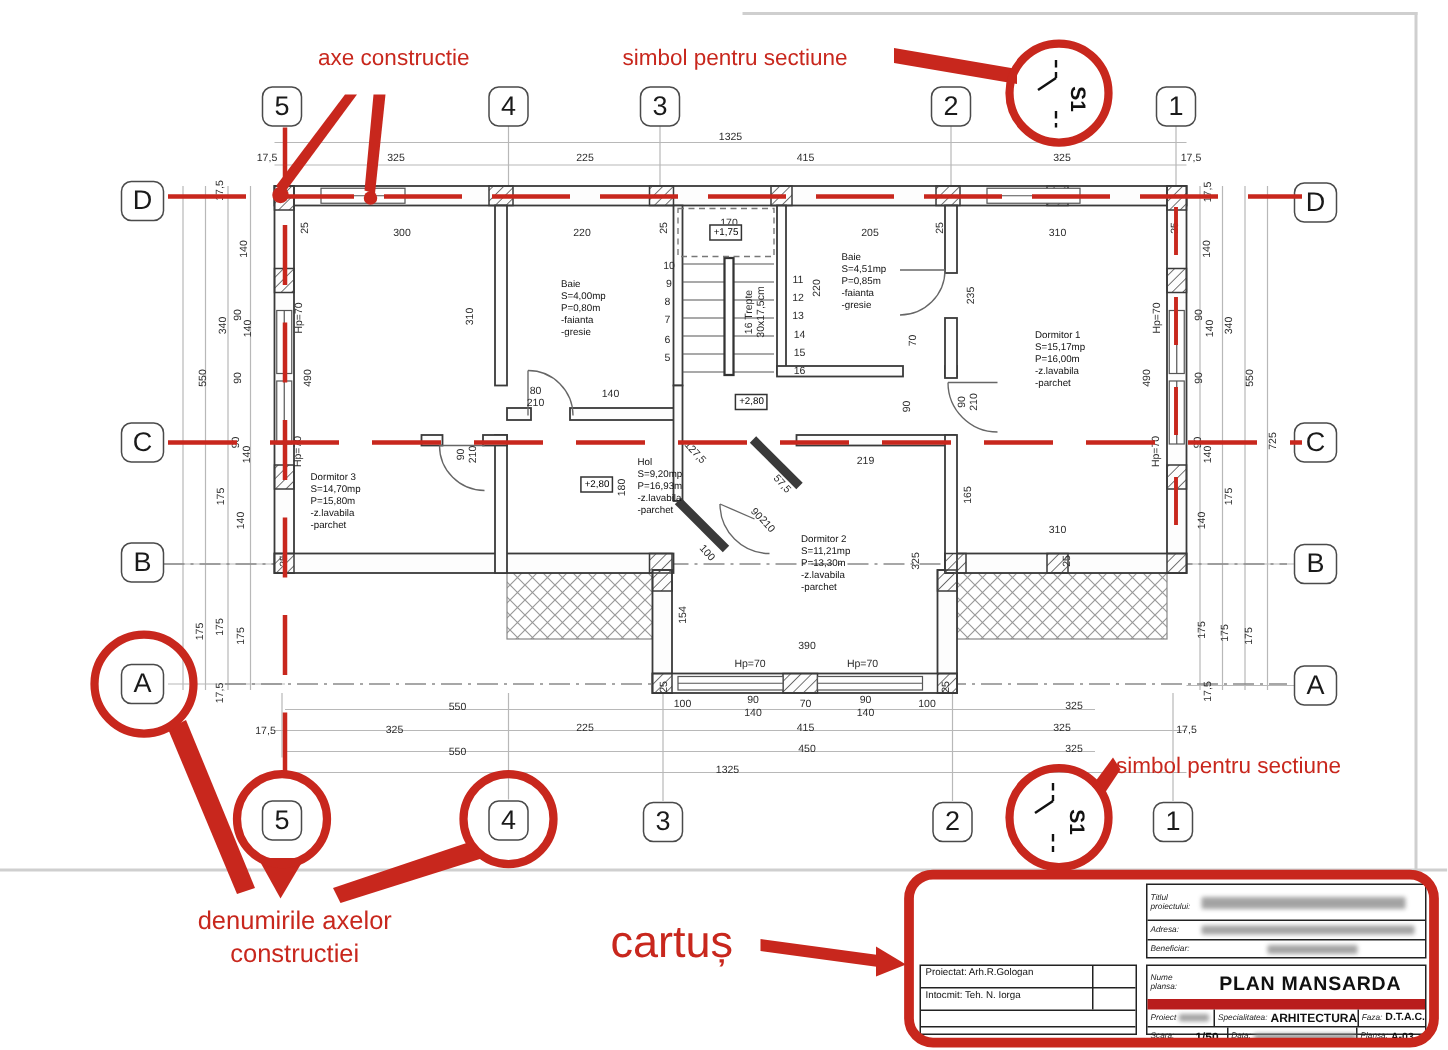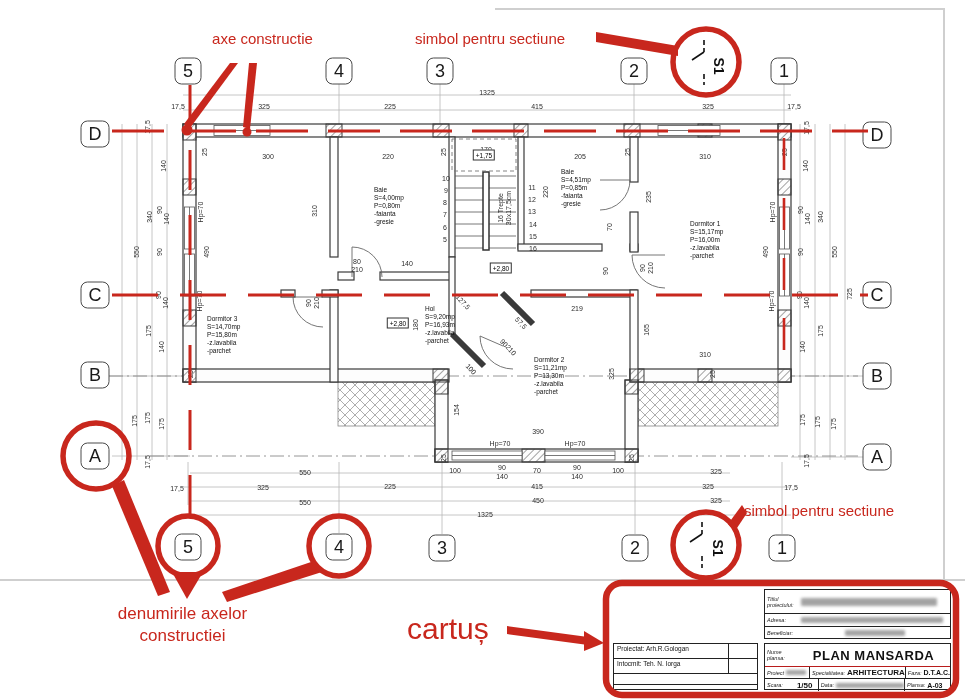--- a/index.html
+++ b/index.html
@@ -21,21 +21,21 @@
   #titleblock{position:absolute;left:613px;top:589px;width:338px;height:101px;z-index:3;
               font-size:6px;color:#111;}
   .tb-box{position:absolute;border:1.3px solid #222;background:#fff;box-sizing:border-box;}
   .tb-label{font-size:5.5px;font-style:italic;color:#222;}
   .blur-bar{background:#8d8d8d;filter:blur(1.5px);opacity:.8;height:6px;border-radius:1px;}
   #red-svg{z-index:4;pointer-events:none;}
   .red-text{position:absolute;color:var(--red);z-index:5;font-weight:bold;}
   #ann-axe{left:200px;top:30px;width:125px;text-align:center;font-size:15px;line-height:17px;font-weight:normal;}
   #ann-simbol-top{left:415px;top:30px;font-size:15px;font-weight:normal;}
   #ann-simbol-bottom{left:744px;top:502px;font-size:15px;font-weight:normal;}
-  #ann-denumirile{left:110px;top:603px;width:145px;text-align:center;font-size:17px;line-height:22px;font-weight:normal;}
+  #ann-denumirile{left:124px;top:603px;width:145px;text-align:center;font-size:17px;line-height:22px;font-weight:normal;}
   #ann-cartus{left:407px;top:612px;font-size:30px;font-weight:normal;}
   .frame{position:absolute;background:#cfcfcf;z-index:0;}
 </style>
 </head>
 <body>
 
 <div id="sheet">
 
   <div class="frame" style="left:495px;top:8px;width:450px;height:2px;"></div>
   <div class="frame" style="left:943px;top:8px;width:2px;height:572px;"></div>
@@ -392,21 +392,21 @@
         <span class="tb-label" style="width:34px;padding-left:2px;">Adresa:</span>
         <span class="blur-bar" style="width:142px;"></span>
       </div>
       <div style="display:flex;height:12px;align-items:center;">
         <span class="tb-label" style="width:48px;padding-left:2px;">Beneficiar:</span>
         <span class="blur-bar" style="width:60px;margin-left:30px;"></span>
       </div>
     </div>
 
     <div class="tb-box" style="left:151px;top:54px;width:187px;height:47px;">
-      <div style="display:flex;border-bottom:1px solid #b91c1c;height:22px;align-items:center;">
+      <div style="display:flex;border-bottom:7px solid #b91c1c;height:22px;align-items:center;">
         <span class="tb-label" style="width:30px;padding-left:2px;line-height:6px;">Nume plansa:</span>
         <span style="flex:1;text-align:center;font-size:13px;font-weight:bold;letter-spacing:0.5px;">PLAN MANSARDA</span>
       </div>
       <div style="display:flex;border-bottom:1px solid #222;height:11px;align-items:center;font-size:6px;">
         <span style="width:52px;border-right:1px solid #222;height:100%;display:flex;align-items:center;padding-left:2px;gap:2px;">
           <span class="tb-label">Proiect</span>
           <span class="blur-bar" style="width:20px;height:5px;"></span>
         </span>
         <span style="flex:1;border-right:1px solid #222;height:100%;display:flex;align-items:center;padding-left:2px;gap:2px;">
           <span class="tb-label">Specialitatea:</span>

